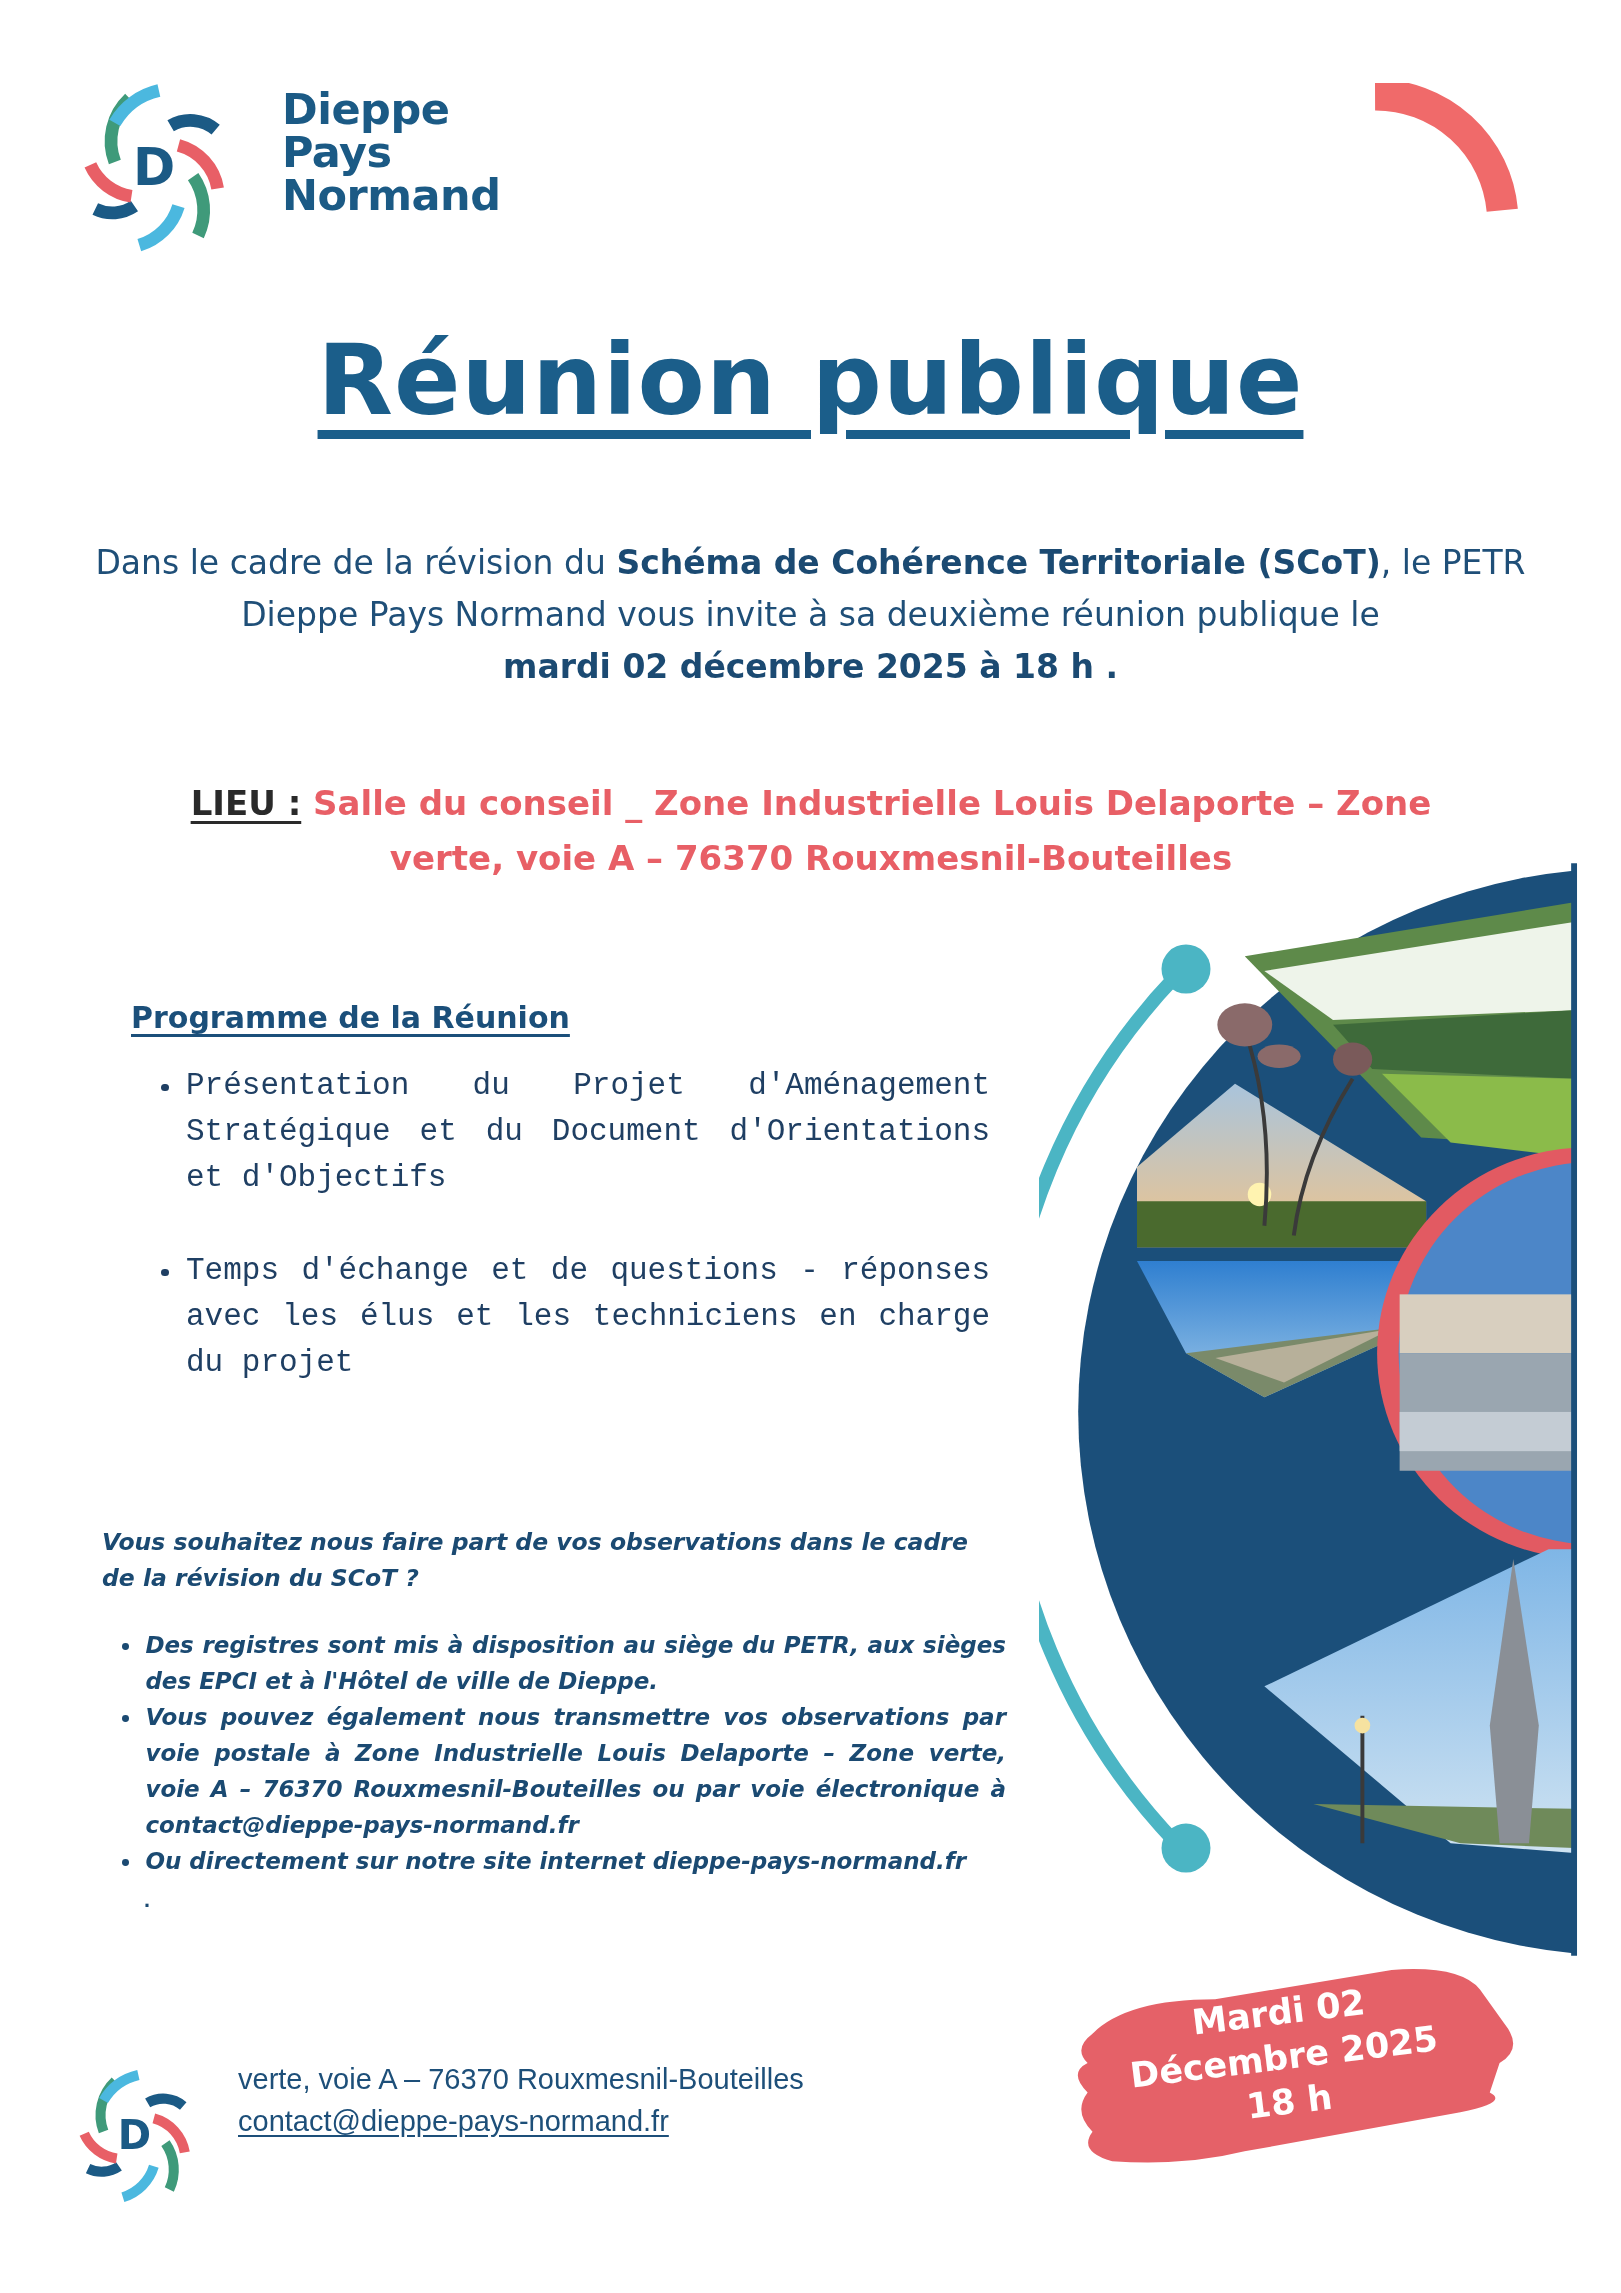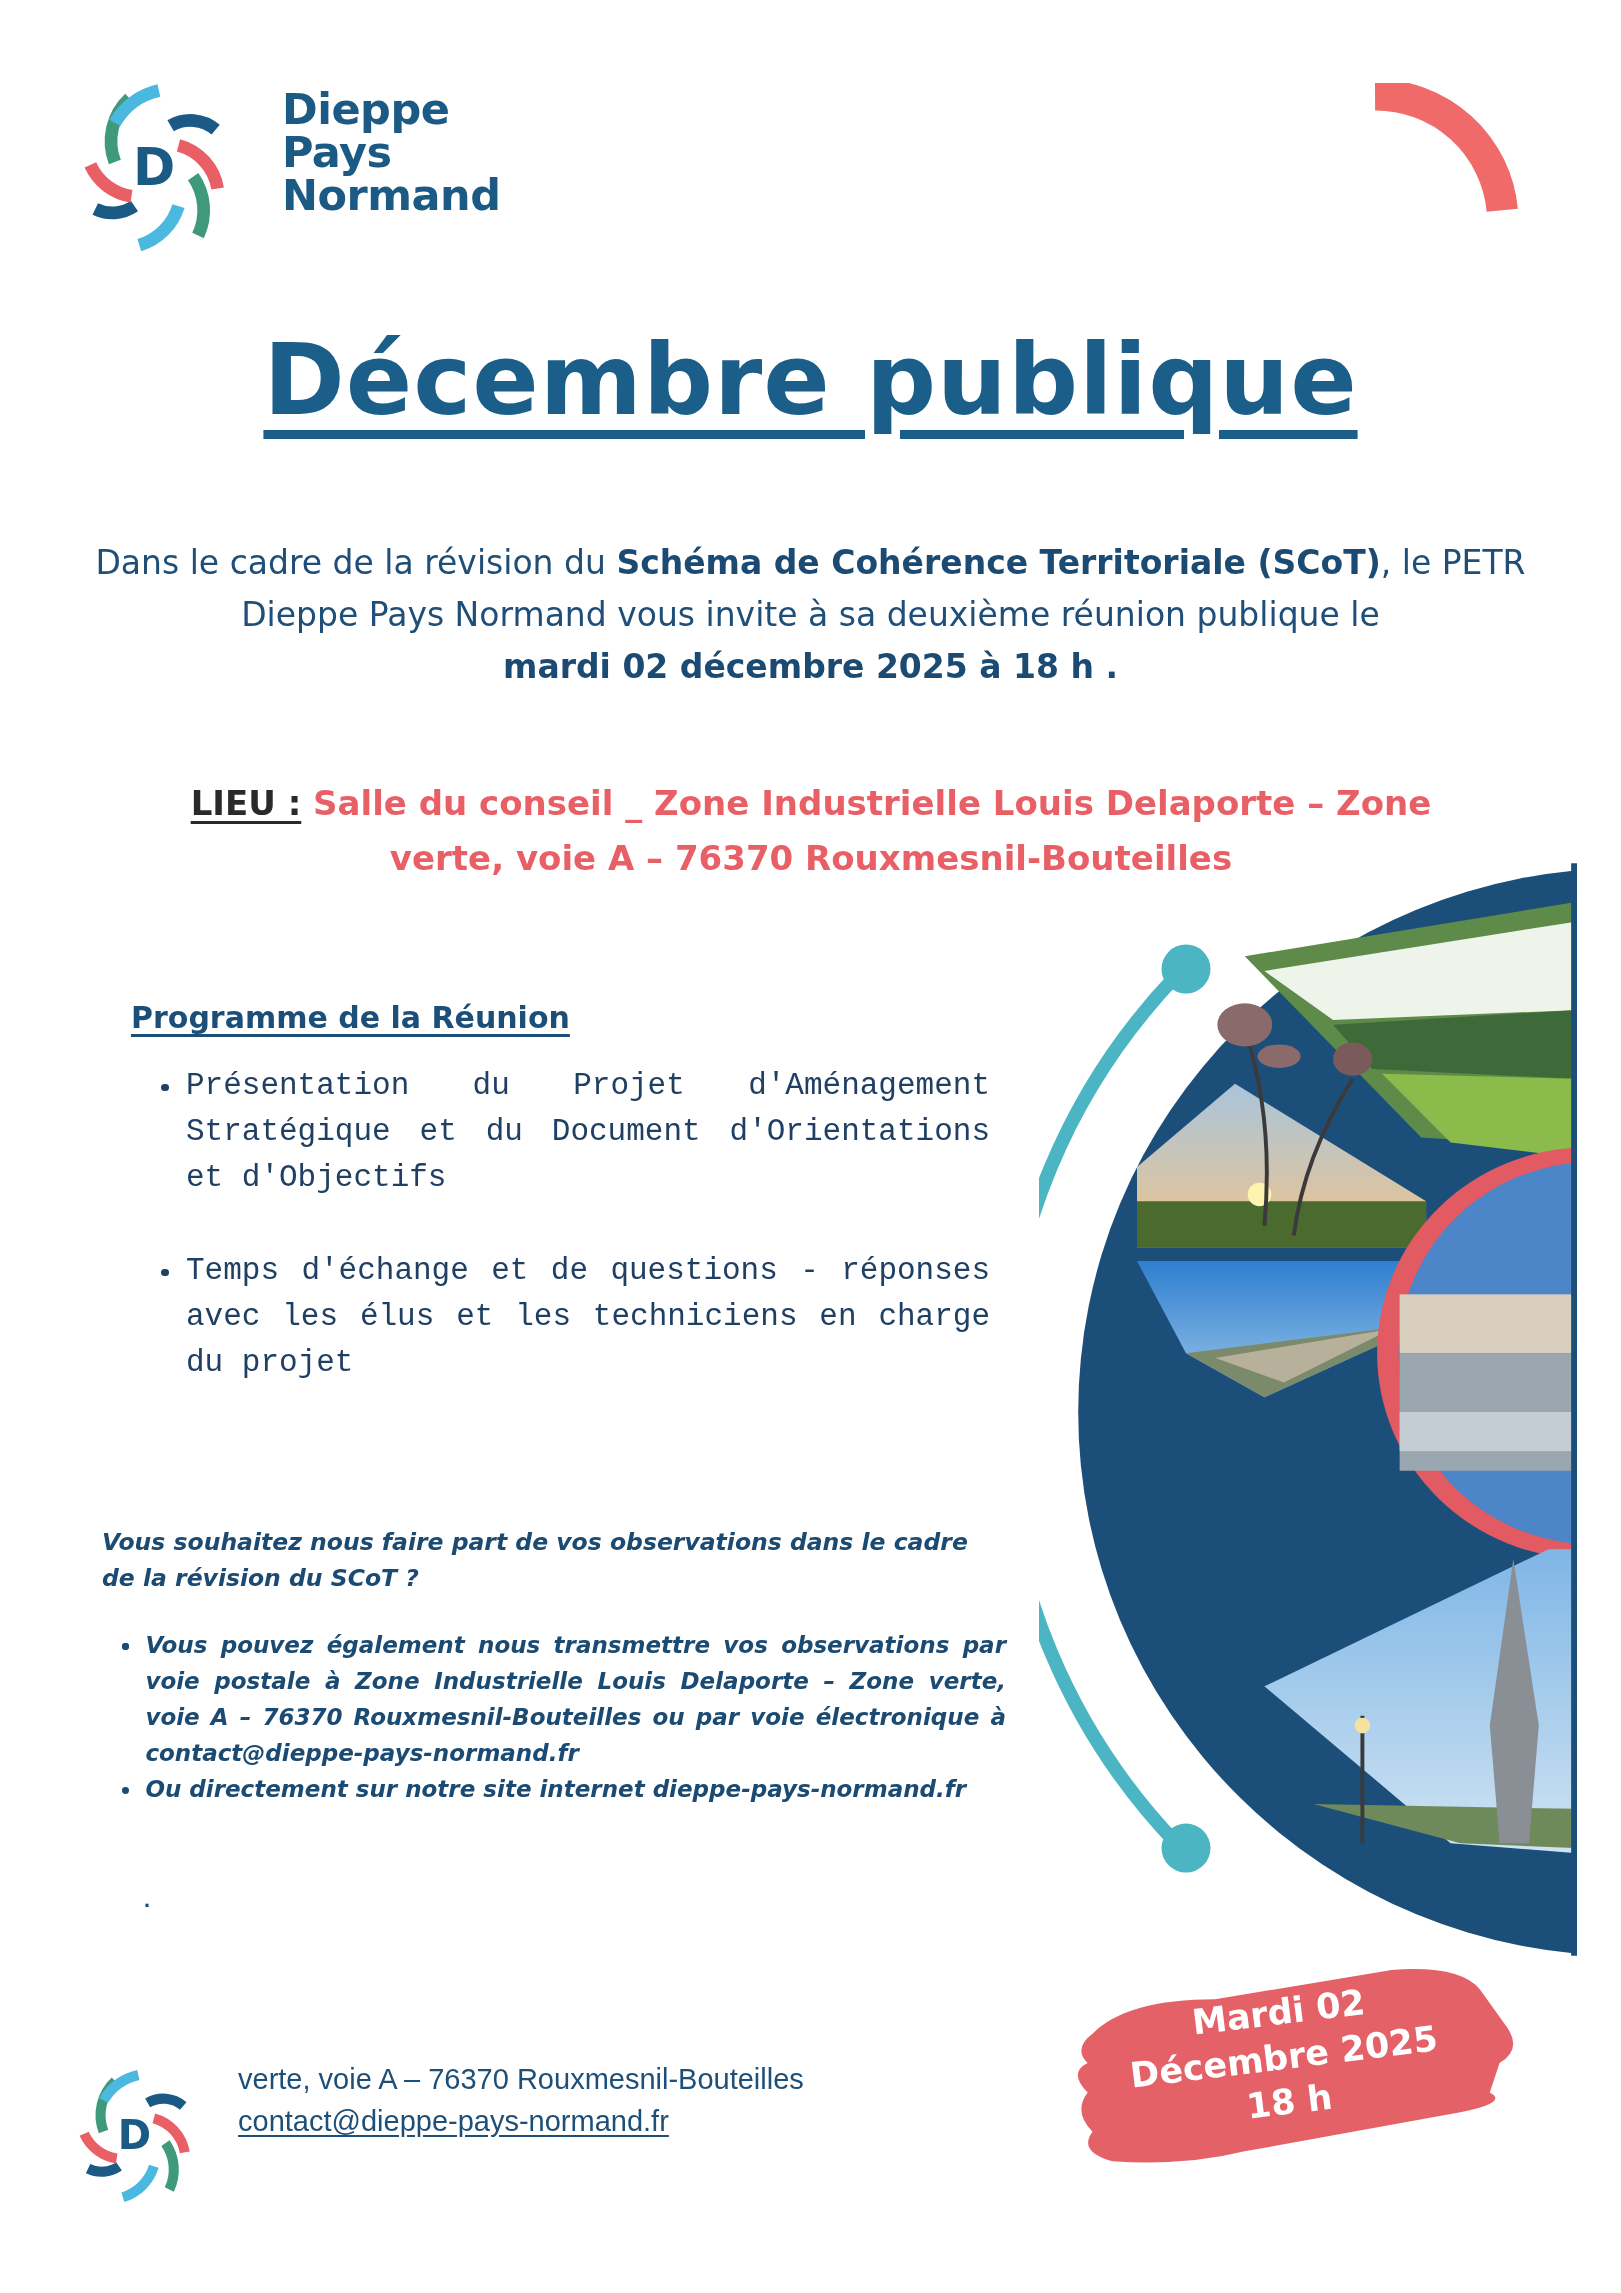--- a/index.html
+++ b/index.html
@@ -83,40 +83,40 @@
 <div class="logo-text">
   <div>Dieppe</div>
   <div>Pays</div>
   <div>Normand</div>
 </div>
 
 <svg class="corner-arc" viewBox="0 0 150 140">
   <path d="M3 12 A130 130 0 0 1 133 130" fill="none" stroke="#f06a6a" stroke-width="32"></path>
 </svg>
 
-<div class="title"><span>Décembre publique</span></div>
+<div class="title"><span>Réunion publique</span></div>
 
 <div class="intro">
   <span>Dans le cadre de la révision du </span><b>Schéma de Cohérence Territoriale (SCoT)</b><span>, le PETR Dieppe Pays Normand vous invite à sa deuxième réunion publique le </span><br><b>mardi 02 décembre 2025 à 18 h .</b>
 </div>
 
 <div class="lieu">
   <span class="lieu-label">LIEU :</span><span> Salle du conseil _ Zone Industrielle Louis Delaporte – Zone</span><br>
   <span>verte, voie A – 76370 Rouxmesnil-Bouteilles</span>
 </div>
 
 <div class="prog-title">Programme de la Réunion</div>
 <ul class="prog-list">
   <li><span class="dot"></span><span>Présentation du Projet d'Aménagement Stratégique et du Document d'Orientations et d'Objectifs</span></li>
   <li><span class="dot"></span><span>Temps d'échange et de questions - réponses avec les élus et les techniciens en charge du projet</span></li>
 </ul>
 
 <div class="obs-q">Vous souhaitez nous faire part de vos observations dans le cadre de la révision du SCoT ?</div>
 <ul class="obs-list">
-  <li><span class="dot"></span></li>
+  <li><span class="dot"></span><span>Des registres sont mis à disposition au siège du PETR, aux sièges des EPCI et à l'Hôtel de ville de Dieppe.</span></li>
   <li><span class="dot"></span><span>Vous pouvez également nous transmettre vos observations par voie postale à Zone Industrielle Louis Delaporte – Zone verte, voie A – 76370 Rouxmesnil-Bouteilles ou par voie électronique à contact@dieppe-pays-normand.fr</span></li>
   <li><span class="dot"></span><span>Ou directement sur notre site internet dieppe-pays-normand.fr</span></li>
 </ul>
 <div class="obs-trailing">.</div>
 
 <svg class="graphic" viewBox="0 0 550 1115">
   <defs>
     <clipPath id="clipHalf">
         <rect x="0" y="0" width="546" height="1115"></rect>
       </clipPath>

